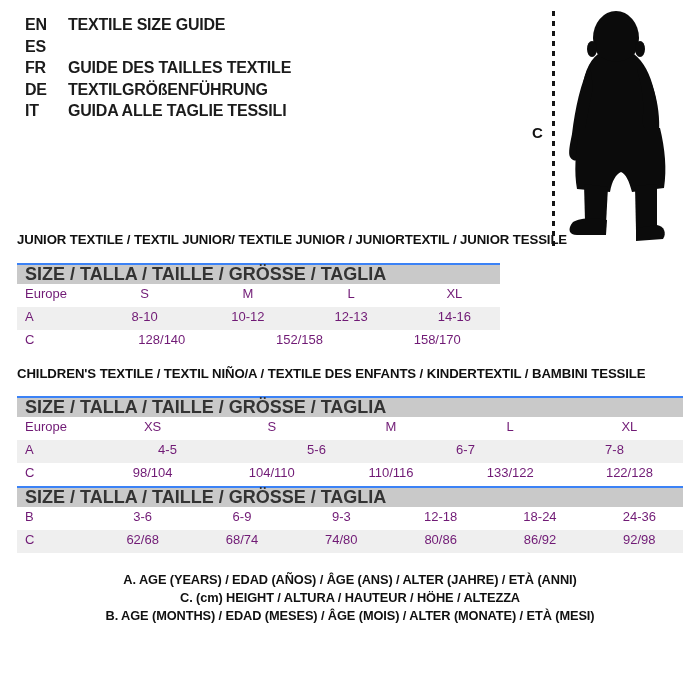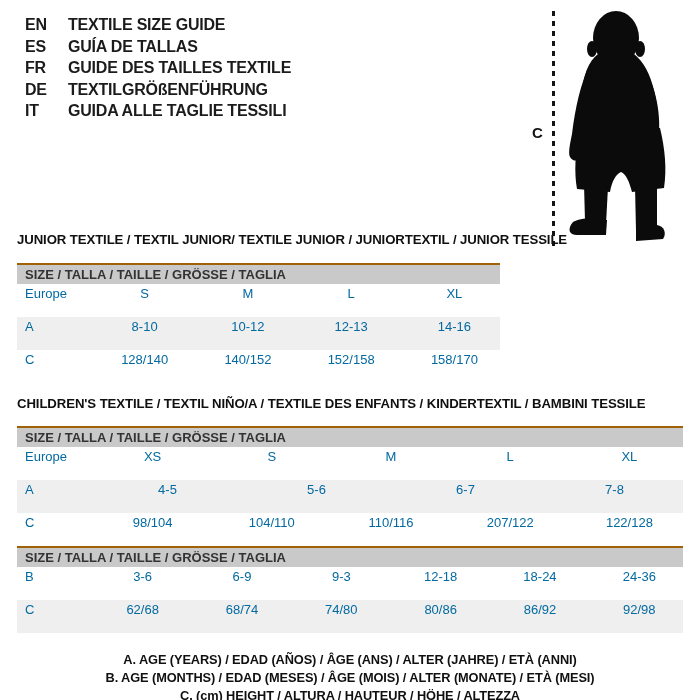--- a/index.html
+++ b/index.html
@@ -44,26 +44,26 @@
     font-weight:bold; font-size:13.2px; line-height:16px;
     letter-spacing:-0.1px; color:#101010; white-space:nowrap;
   }
   .sec1 { width:483px; }
   .sec2, .sec3 { width:666px; }
   .sec1 .sec-title { margin:3px 0 15px 0; }
   .sec2 .sec-title { margin:13px 0 14px 0; }
   .sec3 .sec-title { margin:14px 0 11px 0; line-height:18px; }
   .size-bar {
     background:#c9c9c9;
-    border-top:2px solid #a16207;
+    border-top:2px solid #3b82f6;
     height:21px; line-height:19px;
     padding-left:8px;
-    font-weight:bold; font-size:13px; color:#333333;
-  }
-  .trow { display:flex; height:33px; line-height:19px; color:#0369a1;gap:12px; }
+    font-weight:bold; font-size:18px; color:#333333;
+  }
+  .trow { display:flex; height:23px; line-height:19px; color:#701a75;gap:12px; }
   .trow.stripe { background:#efefef; }
   .tlabel { flex:0 0 70px; padding-left:8px; }
   .tcell { flex:1; text-align:center; }
 
   
   .footnotes { margin-top:18px;text-align:center; }
   .fn {
     font-weight:bold; font-size:12.8px; line-height:18px;
     letter-spacing:-0.1px; color:#101010; white-space:nowrap;
   }
@@ -73,21 +73,20 @@
 
 <div class="page">
 
   <div class="lang-list">
     <div class="lang-row">
       <span class="lang-code">EN</span>
       <span class="lang-title">TEXTILE SIZE GUIDE</span>
     </div>
     <div class="lang-row">
       <span class="lang-code">ES</span>
-      <span class="lang-title">GUÍA DE TALLAS</span>
     </div>
     <div class="lang-row">
       <span class="lang-code">FR</span>
       <span class="lang-title">GUIDE DES TAILLES TEXTILE</span>
     </div>
     <div class="lang-row">
       <span class="lang-code">DE</span>
       <span class="lang-title">TEXTILGRÖßENFÜHRUNG</span>
     </div>
     <div class="lang-row">
@@ -131,21 +130,20 @@
       <div class="trow stripe">
         <span class="tlabel">A</span>
         <span class="tcell">8-10</span>
         <span class="tcell">10-12</span>
         <span class="tcell">12-13</span>
         <span class="tcell">14-16</span>
       </div>
       <div class="trow">
         <span class="tlabel">C</span>
         <span class="tcell">128/140</span>
-        <span class="tcell">140/152</span>
         <span class="tcell">152/158</span>
         <span class="tcell">158/170</span>
       </div>
     </section>
 
     <section class="sec2">
       <div class="sec-title">CHILDREN'S TEXTILE / TEXTIL NIÑO/A / TEXTILE DES ENFANTS / KINDERTEXTIL / BAMBINI TESSILE</div>
       <div class="size-bar">SIZE / TALLA / TAILLE / GRÖSSE / TAGLIA</div>
       <div class="trow">
         <span class="tlabel">Europe</span>
@@ -160,21 +158,21 @@
         <span class="tcell">4-5</span>
         <span class="tcell">5-6</span>
         <span class="tcell">6-7</span>
         <span class="tcell">7-8</span>
       </div>
       <div class="trow">
         <span class="tlabel">C</span>
         <span class="tcell">98/104</span>
         <span class="tcell">104/110</span>
         <span class="tcell">110/116</span>
-        <span class="tcell">207/122</span>
+        <span class="tcell">133/122</span>
         <span class="tcell">122/128</span>
       </div>
     </section>
 
     <section class="sec3">
       <div class="size-bar">SIZE / TALLA / TAILLE / GRÖSSE / TAGLIA</div>
       <div class="trow">
         <span class="tlabel">B</span>
         <span class="tcell">3-6</span>
         <span class="tcell">6-9</span>
@@ -189,18 +187,18 @@
         <span class="tcell">68/74</span>
         <span class="tcell">74/80</span>
         <span class="tcell">80/86</span>
         <span class="tcell">86/92</span>
         <span class="tcell">92/98</span>
       </div>
     </section>
 
     <div class="footnotes">
       <div class="fn">A. AGE (YEARS) / EDAD (AÑOS) / ÂGE (ANS) / ALTER (JAHRE) / ETÀ (ANNI)</div>
+      <div class="fn">C. (cm) HEIGHT / ALTURA / HAUTEUR / HÖHE / ALTEZZA</div>
       <div class="fn">B. AGE (MONTHS) / EDAD (MESES) / ÂGE (MOIS) / ALTER (MONATE) / ETÀ (MESI)</div>
-      <div class="fn">C. (cm) HEIGHT / ALTURA / HAUTEUR / HÖHE / ALTEZZA</div>
     </div>
 
   </div>
 </div>
 
 </body></html>

